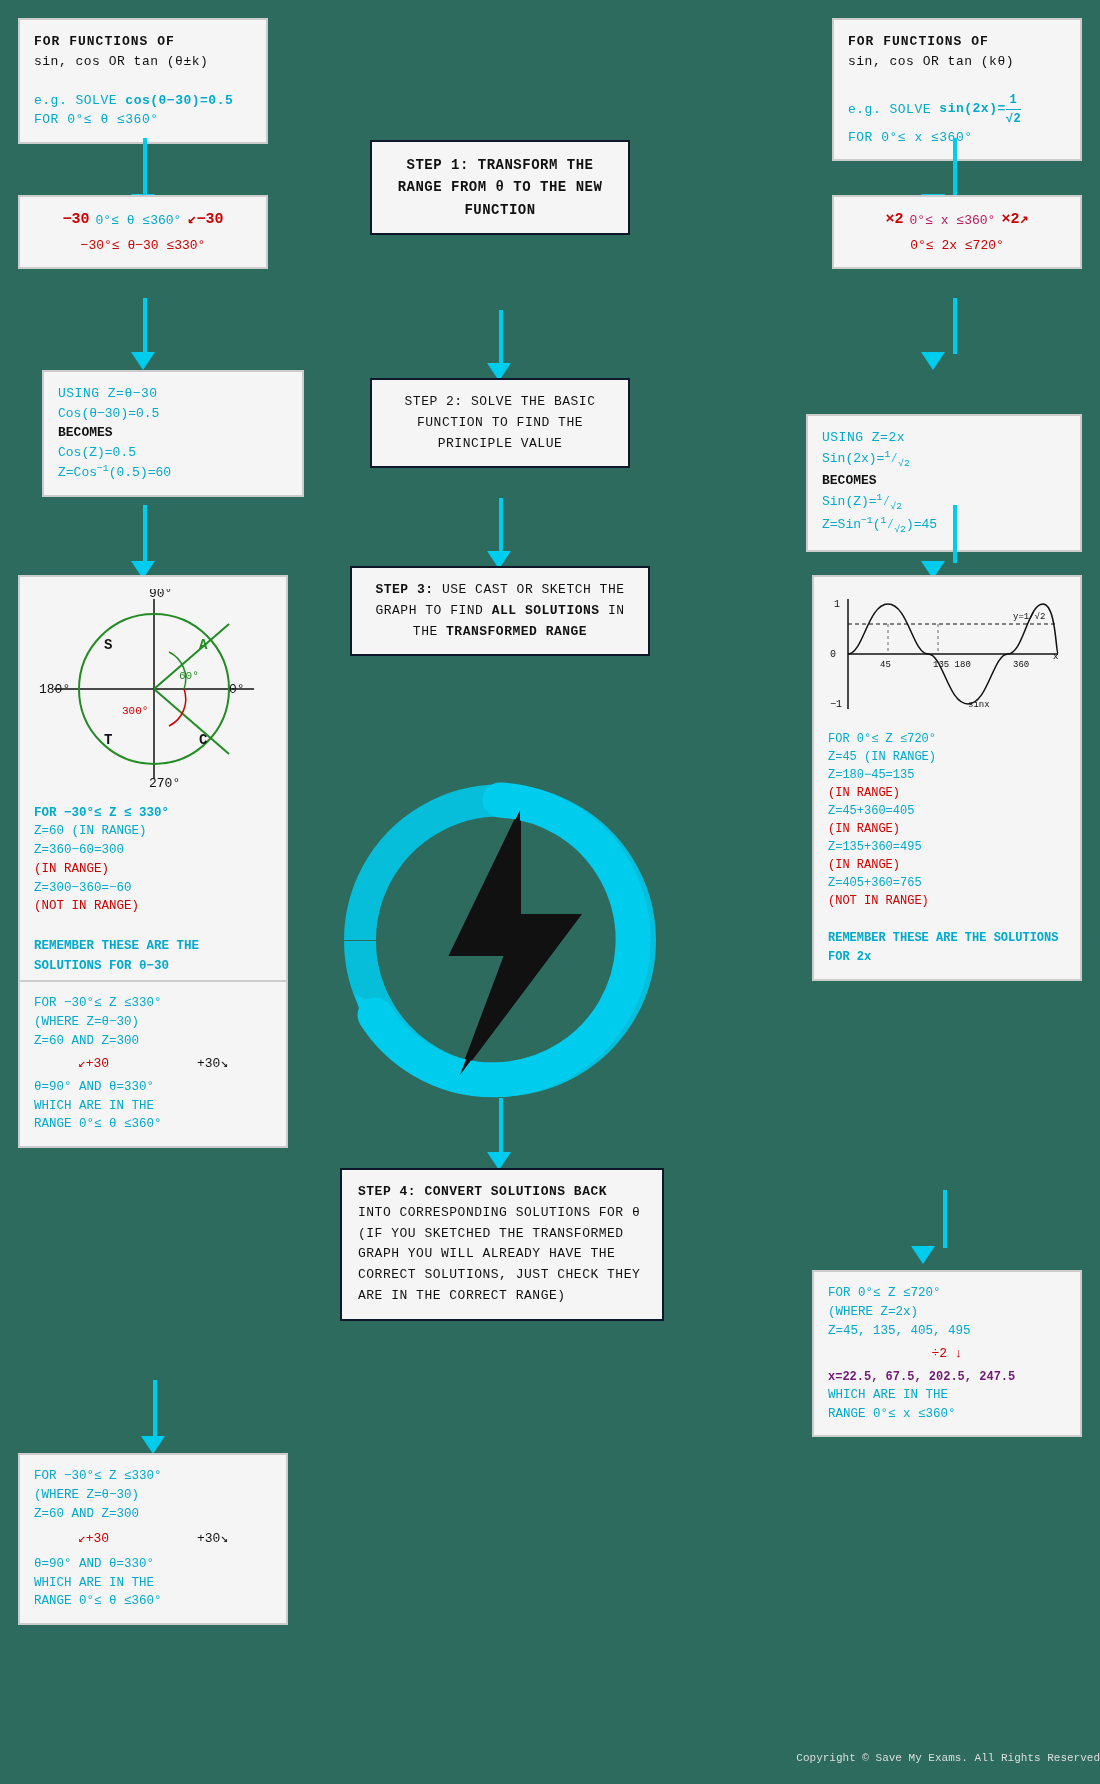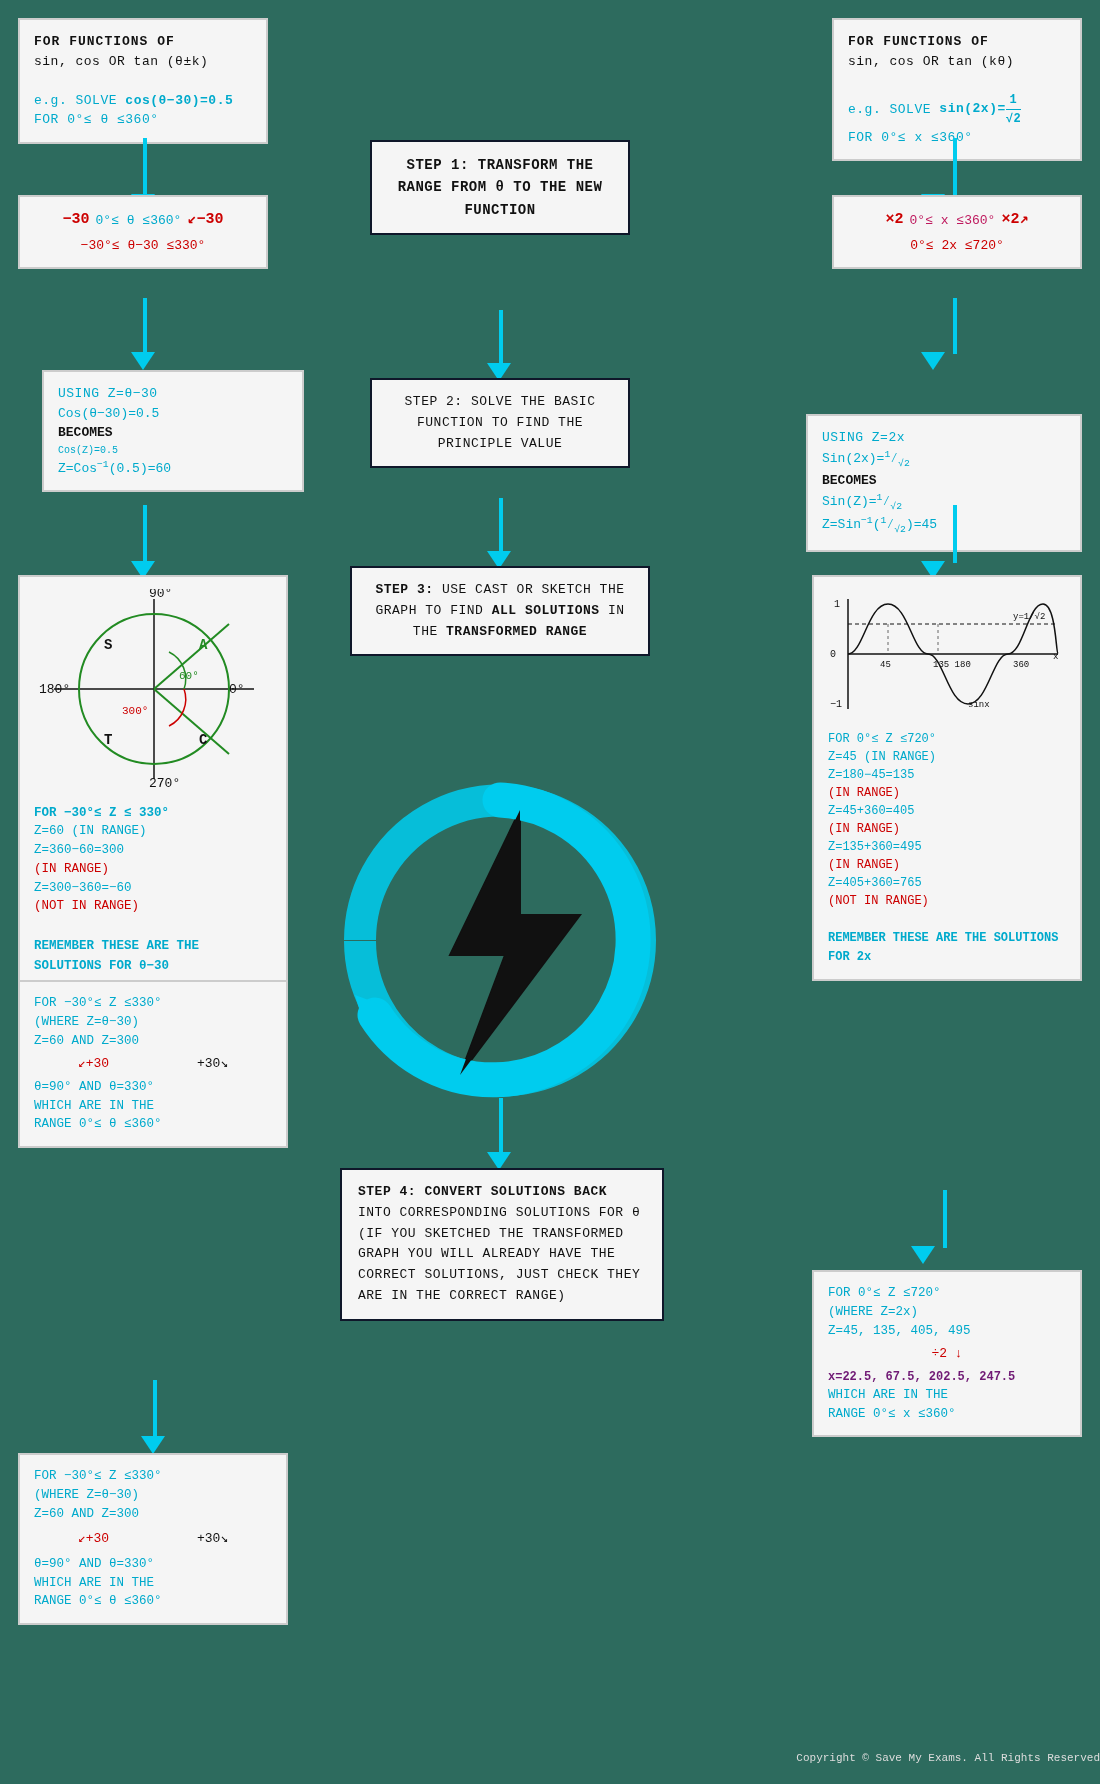--- a/index.html
+++ b/index.html
@@ -244,21 +244,21 @@
   <div style="position:absolute; right:143px; top:298px; width:4px; height:56px; background:#00ccee;"></div>
   <div style="position:absolute; right:143px; top:352px; width:0; height:0; border-left:12px solid transparent; border-right:12px solid transparent; border-top:18px solid #00ccee; transform:translateX(-50%);"></div>
 
   <div style="position:absolute; left:499px; top:310px; width:4px; height:55px; background:#00ccee;"></div>
   <div style="position:absolute; left:487px; top:363px; width:0; height:0; border-left:12px solid transparent; border-right:12px solid transparent; border-top:18px solid #00ccee;"></div>
 
   <div class="box" id="box-left-z">
     <div style="color:#00aacc; font-size:13px; letter-spacing:0.5px;">USING  Z=θ−30</div>
     <div style="color:#00aacc; font-size:13px;">Cos(θ−30)=0.5</div>
     <div style="color:#111; font-size:13px; font-weight:bold;">BECOMES</div>
-    <div style="color:#00aacc; font-size:10px;">Cos(Z)=0.5</div>
+    <div style="color:#00aacc; font-size:13px;">Cos(Z)=0.5</div>
     <div style="color:#00aacc; font-size:13px;">Z=Cos<sup>−1</sup>(0.5)=60</div>
   </div>
 
   <div class="box" id="box-right-z" style="right: 18px; left: auto; top: 370px; width: 276px; margin-top: 44px;">
     <div style="color:#00aacc; font-size:13px; letter-spacing:0.5px;">USING  Z=2x</div>
     <div style="color:#00aacc; font-size:13px;">Sin(2x)=<sup>1</sup>⁄<sub>√2</sub></div>
     <div style="color:#111; font-size:13px; font-weight:bold;">BECOMES</div>
     <div style="color:#00aacc; font-size:13px;">Sin(Z)=<sup>1</sup>⁄<sub>√2</sub></div>
     <div style="color:#00aacc; font-size:13px;">Z=Sin<sup>−1</sup>(<sup>1</sup>⁄<sub>√2</sub>)=45</div>
   </div>

